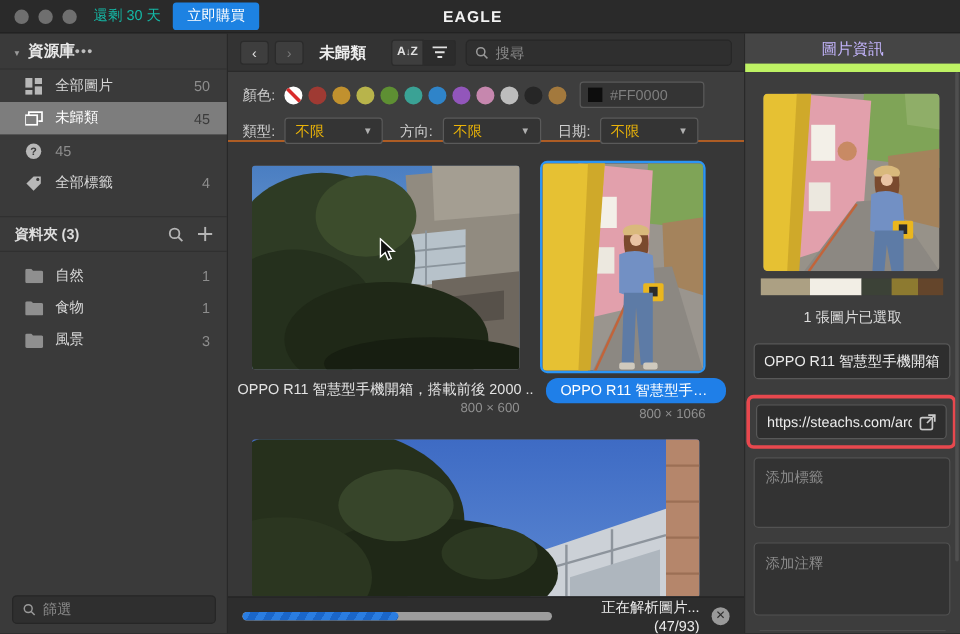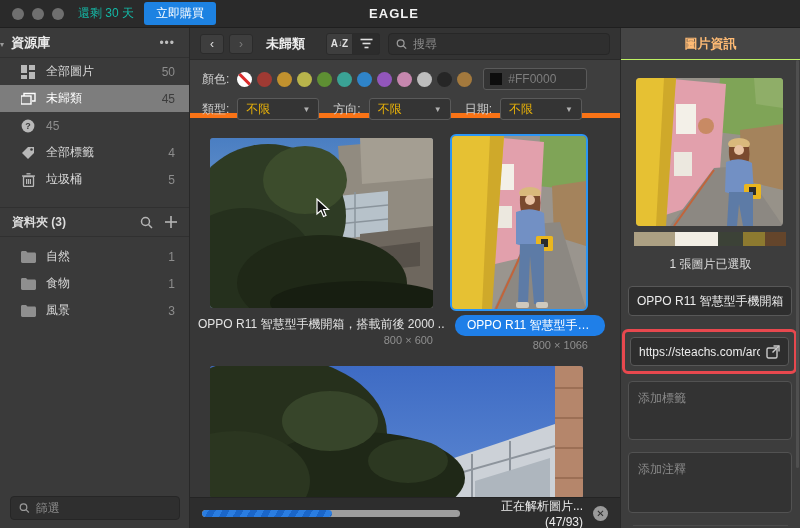--- a/index.html
+++ b/index.html
@@ -8,21 +8,21 @@
 
   
   .titlebar { position:absolute; top:0; left:0; right:0; height:28px; background:#2a2a2a; display:flex; align-items:center; padding:0 12px; border-bottom:1px solid #1f1f1f; }
   .tl { width:12px; height:12px; border-radius:50%; background:#6f6f6f; margin-right:8px; }
   .trial { color:#14b8a6; font-size:12px; margin:0 10px 0 6px; }
   .buy-btn { background:#1d82e2; color:#fff; font-size:12px; border:none; border-radius:3px; padding:3px 12px; cursor:pointer; }
   .app-title { position:absolute; left:0; right:12px; text-align:center; font-weight:bold; font-size:13px; letter-spacing:1px; color:#f2f2f2; pointer-events:none; }
 
   
   .sidebar { position:absolute; top:28px; left:0; width:190px; bottom:0; background:#3a3a3a; border-right:1px solid #282828; }
-  .sb-head { height:30px; display:flex; align-items:center; justify-content:space-between; padding:0 14px 0 0; border-bottom:1px solid #303030;gap:24px; }
+  .sb-head { height:30px; display:flex; align-items:center; padding:0 14px 0 12px; border-bottom:1px solid #303030; }
   .sb-head .caret { color:#9a9a9a; font-size:8px; margin-right:4px; }
   .sb-head .t { font-weight:bold; font-size:13px; color:#e8e8e8; }
   .sb-menu { color:#bdbdbd; letter-spacing:1px; cursor:pointer; font-size:12px; }
   .sb-item { height:27px; display:flex; align-items:center; padding:0 14px; cursor:pointer; }
   .sb-item .ico { width:16px; height:16px; margin:0 10px 0 6px; display:flex; align-items:center; justify-content:center; color:#b8b8b8; }
   .sb-item .lbl { flex:1; color:#d8d8d8; font-size:12px; }
   .sb-item .cnt { color:#8d8d8d; font-size:12px; }
   .sb-item.sel { background:#7d7d7d; }
   .sb-item.sel .lbl { color:#fff; }
   .sb-item.sel .cnt { color:#3c3c3c; }
@@ -42,21 +42,21 @@
   .nav-btn.dim { color:#7a7a7a; }
   .tb-title { font-weight:bold; font-size:13px; color:#ededed; margin-left:8px; flex:1; }
   .tb-btn { width:27px; height:22px; border:1px solid #2b2b2b; display:flex; align-items:center; justify-content:center; cursor:pointer; color:#e0e0e0; }
   .tb-btn.az { background:#3e3e3e; border-radius:3px 0 0 3px; font-size:10px; font-weight:bold; }
   .tb-btn.az .dn { font-size:8px; }
   .tb-btn.fil { background:#2c2c2c; border-radius:0 3px 3px 0; border-left:none; }
   .tb-search { width:222px; height:22px; margin-left:8px; background:#2f2f2f; border:1px solid #272727; border-radius:4px; display:flex; align-items:center; padding:0 7px; }
   .tb-search input { background:transparent; border:none; outline:none; color:#ddd; width:100%; margin-left:6px; font-size:12px; font-family:inherit; }
   .tb-search input::placeholder { color:#8a8a8a; }
 
-  .filterbar { height:58px; background:#3e3e3e; border-bottom:5px solid #f97316; padding:6px 12px 0; }
+  .filterbar { height:58px; background:#3e3e3e; border-bottom:1px solid #f97316; padding:6px 12px 0; }
   .frow { height:26px; display:flex; align-items:center; }
   .flabel { color:#cfcfcf; margin-right:8px; }
   .cdot { width:15px; height:15px; border-radius:50%; margin-right:5px; cursor:pointer; flex:none; }
   .cnone { width:15px; height:15px; border-radius:50%; background:#fff; position:relative; margin-right:5px; cursor:pointer; overflow:hidden; flex:none; }
   .cnone::after { content:""; position:absolute; left:-2px; top:6px; width:20px; height:2.5px; background:#d92b2b; transform:rotate(45deg); }
   .hexbox { width:104px; height:22px; background:#343434; border:1px solid #5a5a5a; border-radius:3px; display:flex; align-items:center; padding:0 6px; margin-left:6px; }
   .hexbox .sw { width:12px; height:12px; background:#0d0d0d; margin-right:6px; }
   .hexbox .ph { color:#7e7e7e; }
   .dd-group { display:flex; align-items:center; margin-right:14px; }
   .dd { width:82px; height:22px; background:#343434; border:1px solid #5a5a5a; border-radius:3px; display:flex; align-items:center; padding:0 8px; cursor:pointer; }
@@ -72,21 +72,21 @@
   .pill span { display:inline-block; background:#1f7fe8; color:#fff; border-radius:10px; padding:2px 12px; font-size:12px; max-width:150px; white-space:nowrap; overflow:hidden; text-overflow:ellipsis; }
 
   .bottombar { position:absolute; bottom:0; left:0; right:0; height:31px; background:#2d2d2d; border-top:1px solid #242424; display:flex; align-items:center; padding:0 12px; }
   .ptrack { width:258px; height:7px; background:#9d9d9d; border-radius:4px; overflow:hidden; }
   .pfill { height:100%; border-radius:4px; background:repeating-linear-gradient(120deg,#2a7de1 0 6px,#1a66c9 6px 12px); }
   .pstatus { flex:1; text-align:right; color:#ededed; font-size:12px; margin-right:10px; }
   .pclose { width:15px; height:15px; border-radius:50%; background:#9a9a9a; color:#2d2d2d; display:flex; align-items:center; justify-content:center; font-size:10px; font-weight:bold; cursor:pointer; }
 
   
   .info { position:absolute; top:28px; left:620px; width:180px; bottom:0; background:#3d3d3d; border-left:1px solid #292929; }
-  .info-head { height:32px; background:#454545; border-bottom:1px solid #bef264; display:flex; align-items:center; justify-content:center; font-weight:bold; font-size:13px; color:#fdba74; }
+  .info-head { height:32px; background:#454545; border-bottom:7px solid #bef264; display:flex; align-items:center; justify-content:center; font-weight:normal; font-size:13px; color:#c4b5fd; }
   .thumb { position:absolute; top:50px; left:15px; width:147px; height:148px; border-radius:4px; overflow:hidden; }
   .palette { position:absolute; top:204px; left:13px; right:14px; height:14px; display:flex; }
   .palette span { height:100%; }
   .pw0{width:27%}.pw1{width:28%}.pw2{width:17%}.pw3{width:14%}.pw4{width:14%}
   .selcount { position:absolute; top:228px; left:0; right:0; text-align:center; color:#dedede; font-size:12px; }
   .ifield { position:absolute; left:7px; right:8px; height:30px; background:#2e2e2e; border:1px solid #585858; border-radius:4px; display:flex; align-items:center; padding:0 8px; }
   .ifield input { background:transparent; border:none; outline:none; color:#ececec; font-size:12px; width:100%; white-space:nowrap; font-family:inherit; }
   .title-field { top:258px; }
   .url-field { top:309px; left:9px; right:11px; height:29px; }
   .ext-ico { color:#c9c9c9; margin-left:6px; flex:none; display:flex; cursor:pointer; }
@@ -160,34 +160,20 @@
       <span class="ico">
         <svg width="14" height="14" viewBox="0 0 14 14">
             <path d="M1 7 L7 1 L13 1 L13 7 L7 13 Z" fill="currentColor" transform="rotate(0)"></path>
             <circle cx="10.5" cy="3.5" r="1.3" fill="#3a3a3a"></circle>
           </svg>
       </span>
       <span class="lbl">全部標籤</span>
       <span class="cnt">4</span>
     </div>
 
-    <div class="sb-item">
-      <span class="ico">
-        <svg width="13" height="14" viewBox="0 0 13 14">
-            <rect x="1.5" y="3.5" width="10" height="10" rx="1" fill="none" stroke="currentColor" stroke-width="1.3"></rect>
-            <line x1="0" y1="3" x2="13" y2="3" stroke="currentColor" stroke-width="1.3"></line>
-            <line x1="4.5" y1="0.8" x2="8.5" y2="0.8" stroke="currentColor" stroke-width="1.3"></line>
-            <line x1="4.6" y1="6" x2="4.6" y2="11" stroke="currentColor" stroke-width="1.2"></line>
-            <line x1="6.5" y1="6" x2="6.5" y2="11" stroke="currentColor" stroke-width="1.2"></line>
-            <line x1="8.4" y1="6" x2="8.4" y2="11" stroke="currentColor" stroke-width="1.2"></line>
-          </svg>
-      </span>
-      <span class="lbl">垃圾桶</span>
-      <span class="cnt">5</span>
-    </div>
 
     <div class="sb-sect">
       <span class="t">資料夾 (3)</span>
       <span class="si">
         <svg width="13" height="13" viewBox="0 0 13 13">
             <circle cx="5.5" cy="5.5" r="4" fill="none" stroke="currentColor" stroke-width="1.5"></circle>
             <line x1="8.5" y1="8.5" x2="12" y2="12" stroke="currentColor" stroke-width="1.5"></line>
           </svg>
       </span>
       <span class="si">

